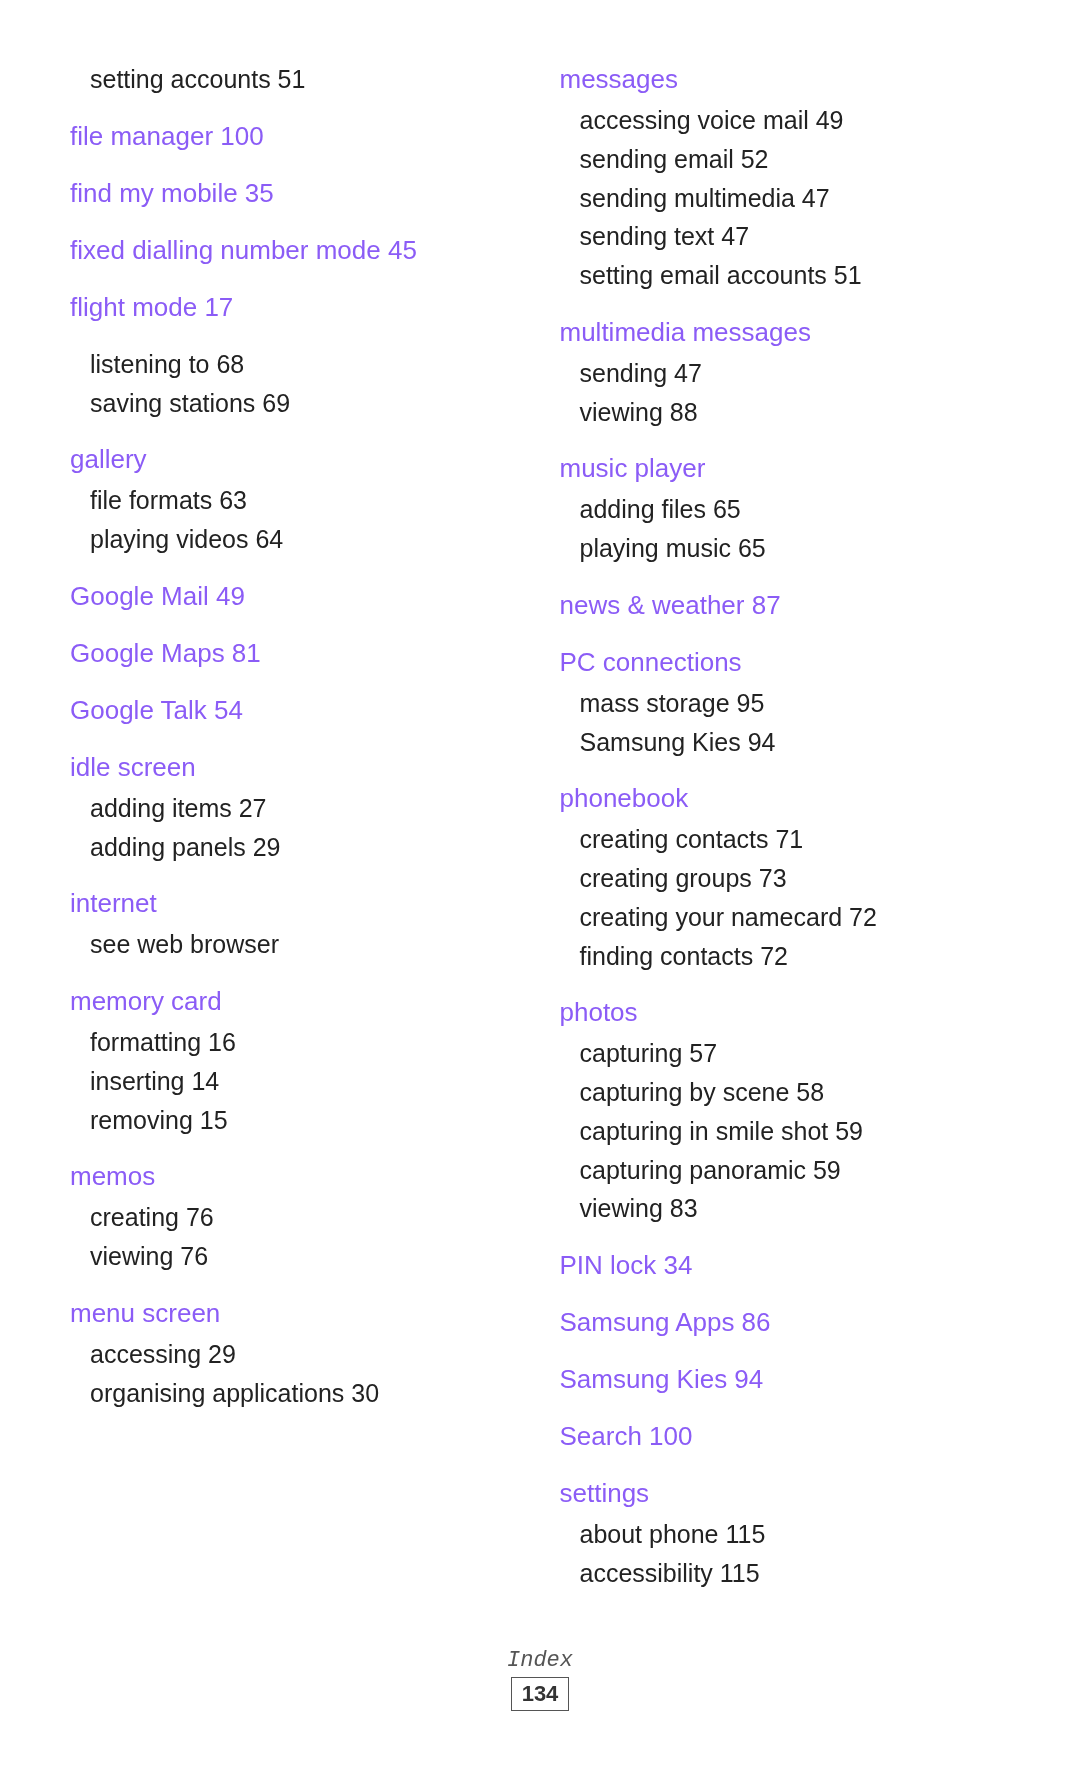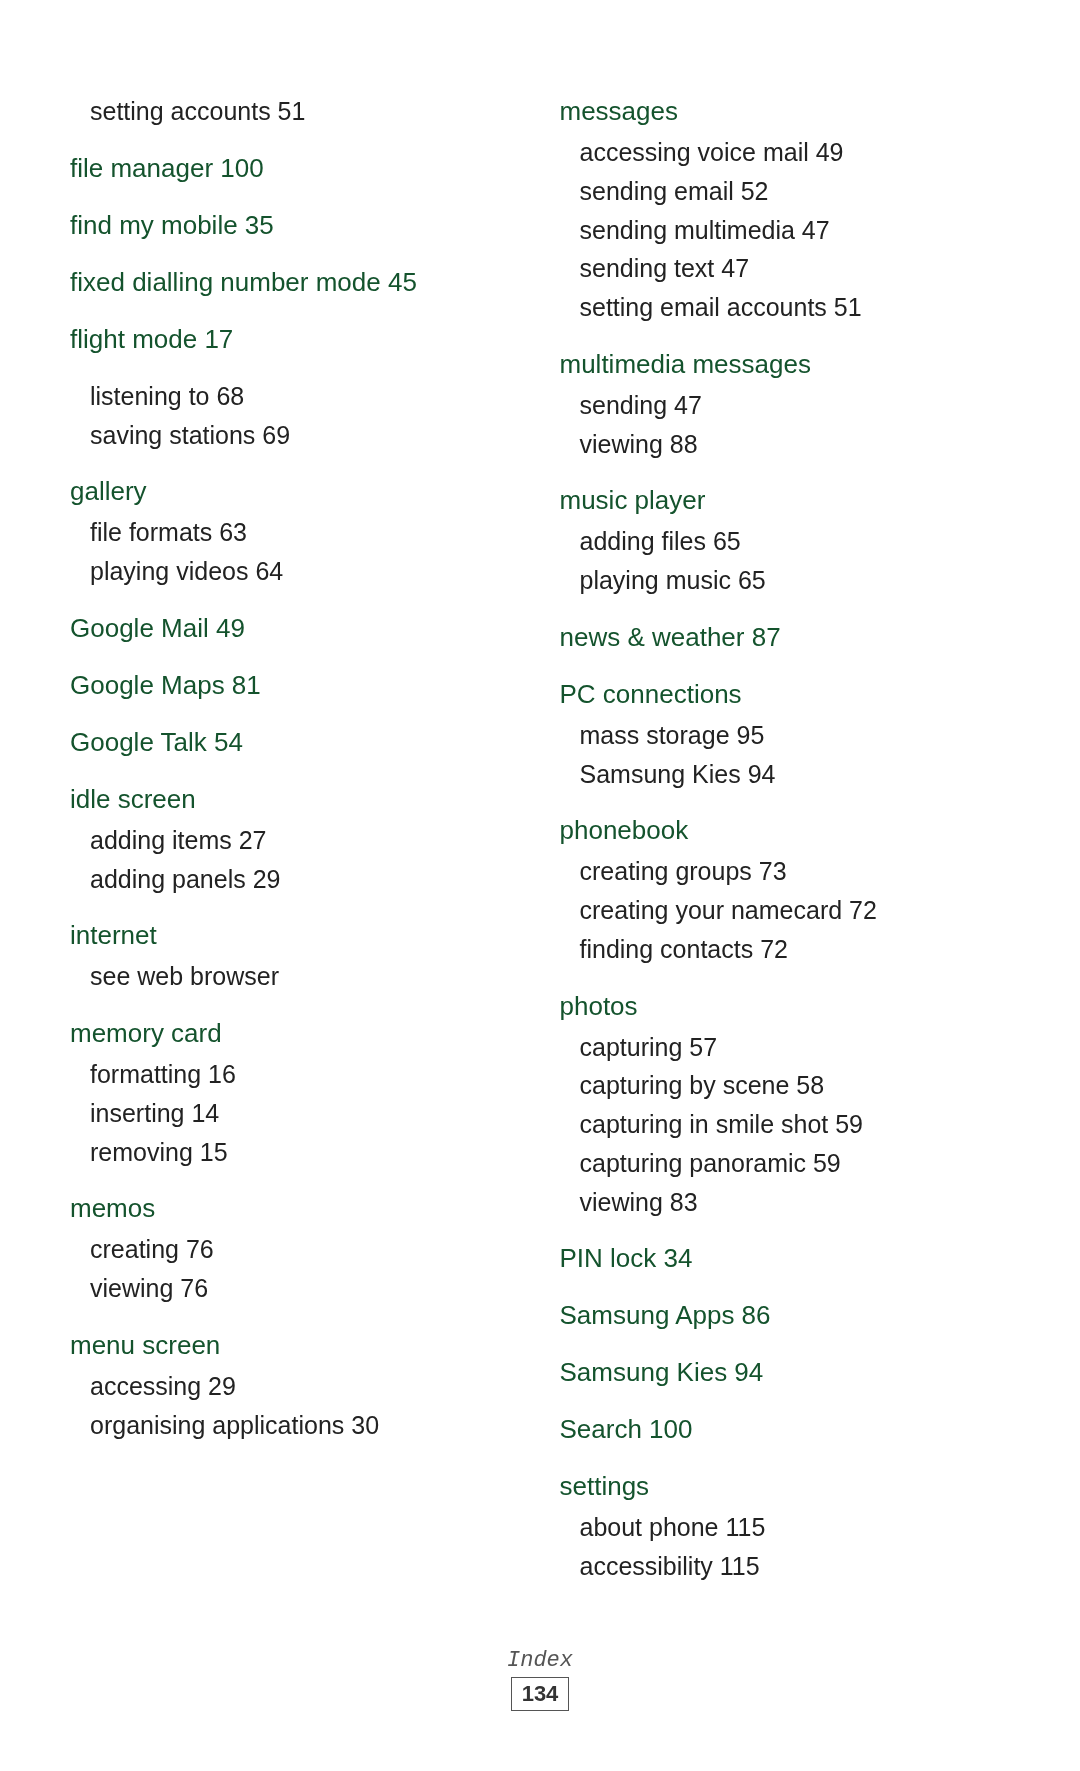--- a/index.html
+++ b/index.html
@@ -8,34 +8,33 @@
       font-family: 'Arial', sans-serif;
       width: 1080px;
       min-height: 1771px;
       position: relative;
       padding: 60px 70px 80px 70px;
     }
     .content {
       display: flex;
       gap: 9px;
       width: 100%;
-      margin-top: 32px;
     }
     .column {
       flex: 1;
       padding-right: 30px;
     }
     .column:last-child {
       padding-right: 0;
     }
     .entry {
       margin-bottom: 2px;
     }
     .entry-header {
-      color: #14532d;
+      color: #8b5cf6;
       font-size: 26px;
       font-weight: 400;
       line-height: 1.5;
     }
     .sub-entry {
       padding-left: 20px;
       font-size: 25px;
       color: #222;
       line-height: 1.55;
     }
@@ -152,20 +151,21 @@
       <div class="section">
         <div class="entry entry-header">news &amp; weather    87</div>
       </div>
       <div class="section">
         <div class="entry entry-header">PC connections</div>
         <div class="sub-entry">mass storage    95</div>
         <div class="sub-entry">Samsung Kies    94</div>
       </div>
       <div class="section">
         <div class="entry entry-header">phonebook</div>
+        <div class="sub-entry">creating contacts    71</div>
         <div class="sub-entry">creating groups    73</div>
         <div class="sub-entry">creating your namecard    72</div>
         <div class="sub-entry">finding contacts    72</div>
       </div>
       <div class="section">
         <div class="entry entry-header">photos</div>
         <div class="sub-entry">capturing    57</div>
         <div class="sub-entry">capturing by scene    58</div>
         <div class="sub-entry">capturing in smile shot    59</div>
         <div class="sub-entry">capturing panoramic    59</div>

